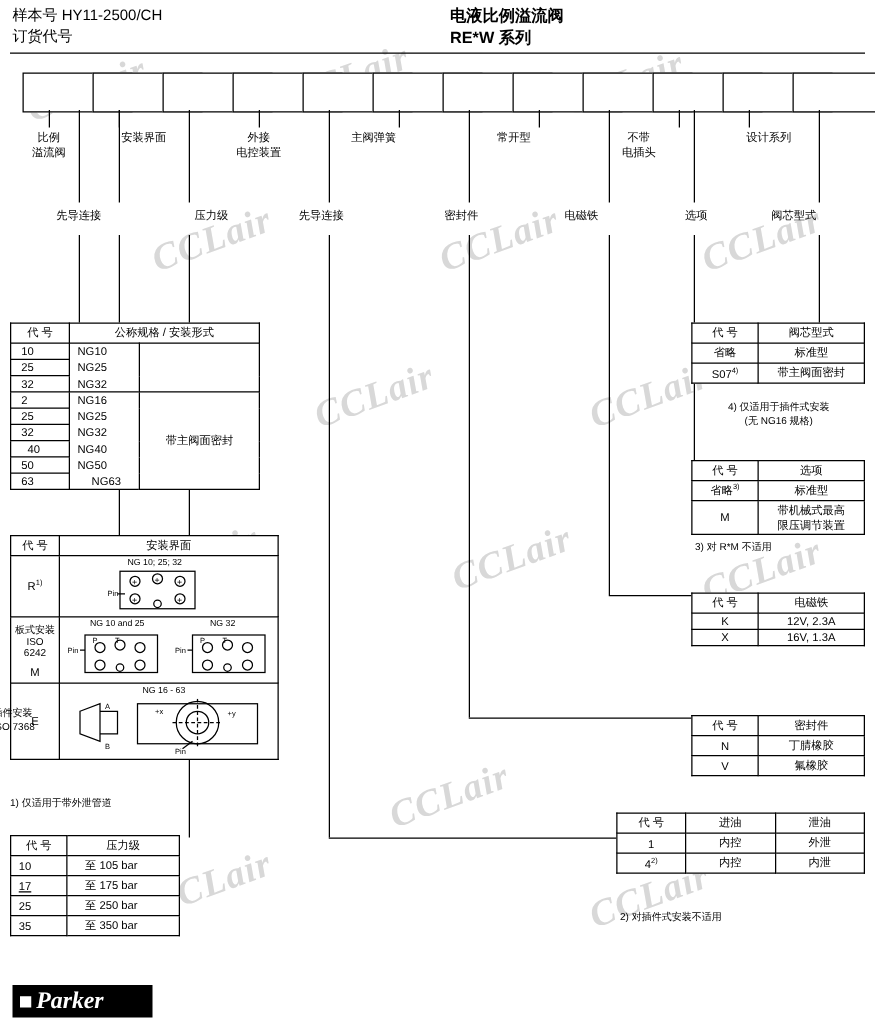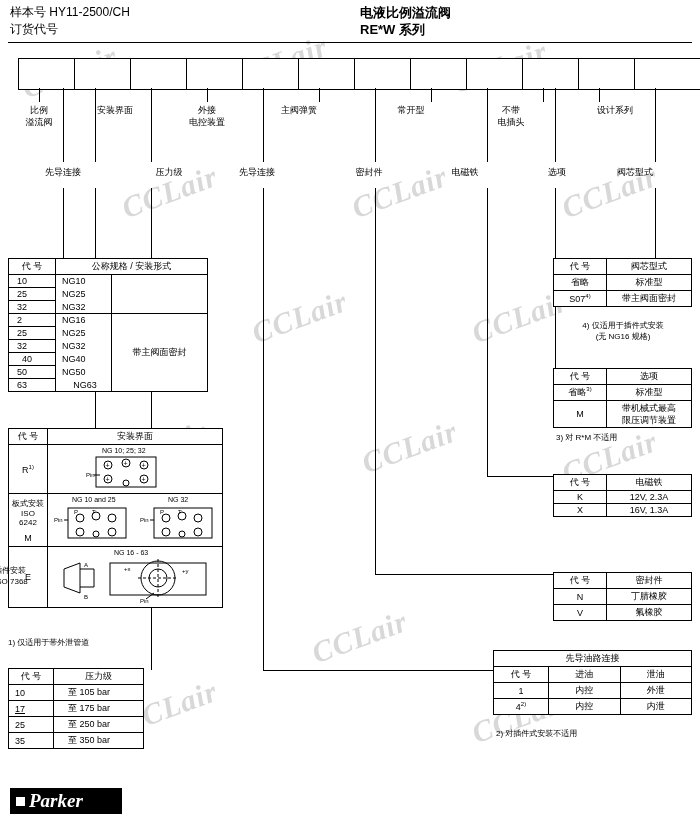--- a/index.html
+++ b/index.html
@@ -383,23 +383,20 @@
   </tr>
   <tr>
     <td>V</td>
     <td>氟橡胶</td>
   </tr>
 </tbody>
     </table>
 
 <table class="t" style="left:493px;top:650px;width:199px;">
   <tbody>
-        <tr>
-    <th colspan="3">先导油路连接</th>
-  </tr>
   <tr>
     <th style="width:48px;">代 号</th>
     <th>进油</th>
     <th>泄油</th>
   </tr>
   <tr>
     <td>1</td>
     <td>内控</td>
     <td>外泄</td>
   </tr>

